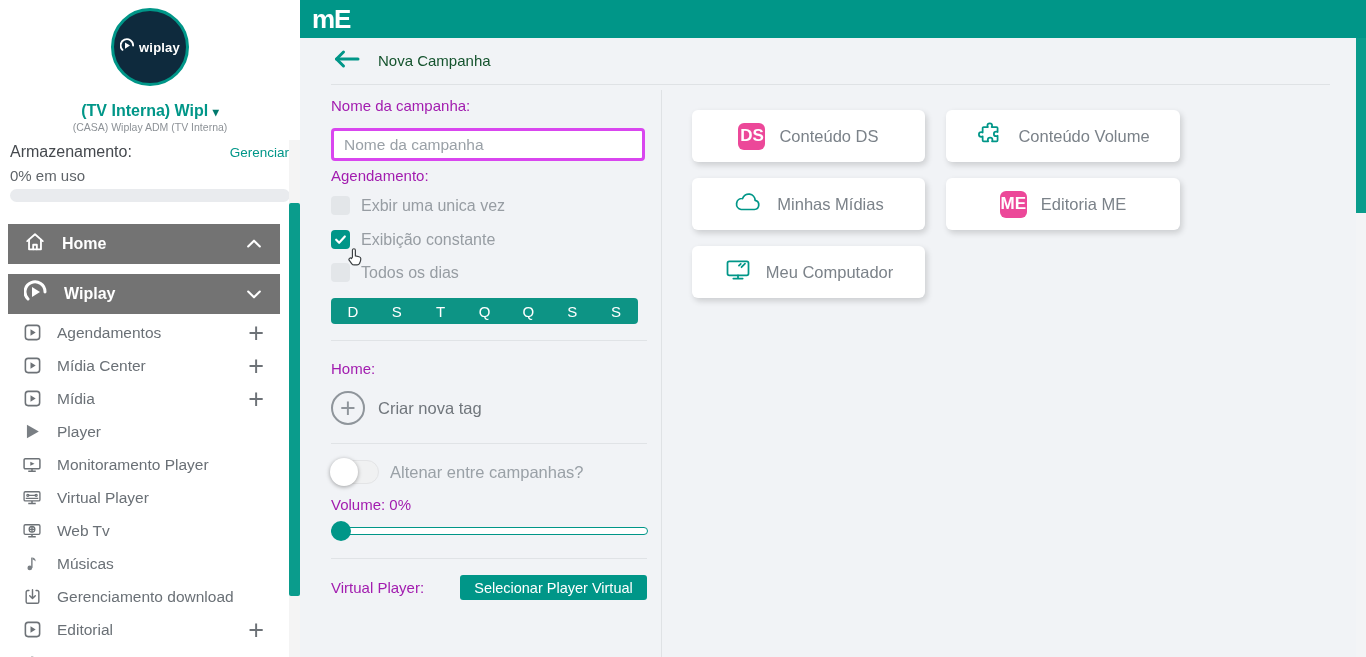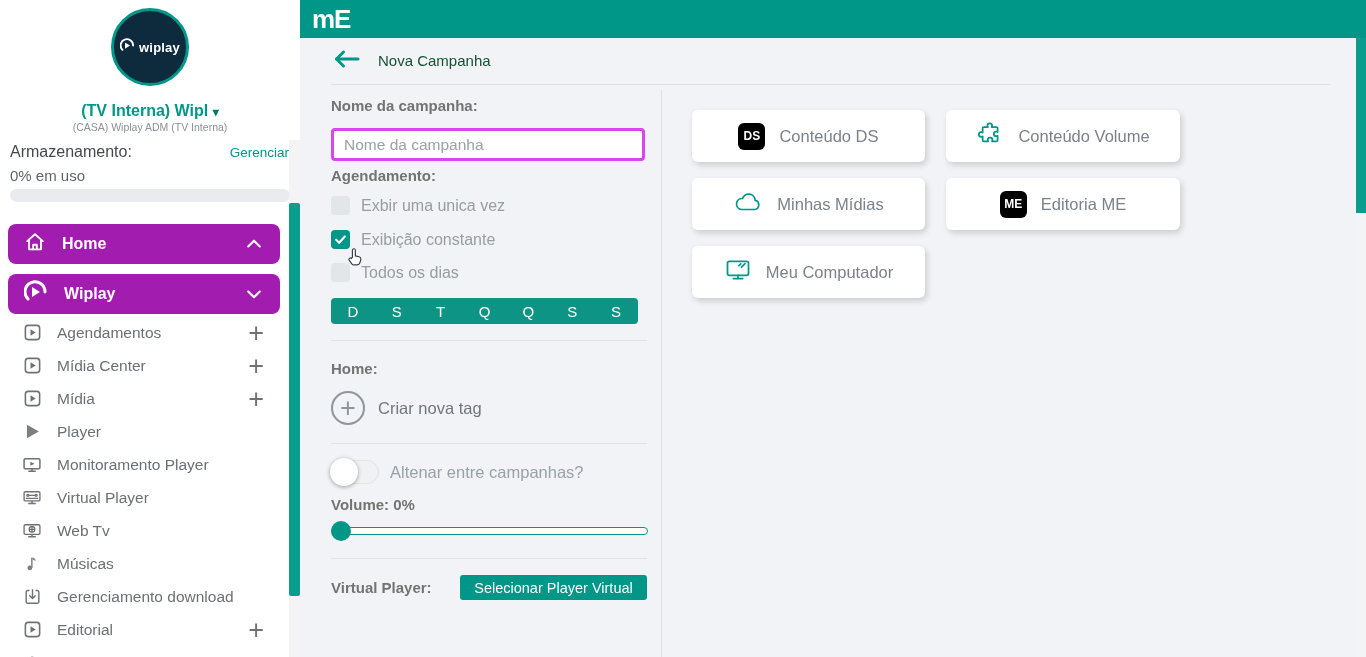--- a/index.html
+++ b/index.html
@@ -14,21 +14,21 @@
   .acct-name { position:absolute; left:0; top:102px; width:300px; text-align:center;
     color:#009688; font-weight:bold; font-size:16px; cursor:pointer; }
   .acct-name .caret { color:#00796d; font-size:12px; }
   .acct-sub { position:absolute; left:0; top:121px; width:300px; text-align:center; color:#8d9297; font-size:10.5px; }
   .storage-label { position:absolute; left:10px; top:143px; color:#45494e; font-size:16px; }
   .storage-manage { position:absolute; right:11px; top:145px; color:#009688; font-size:13.5px; cursor:pointer; }
   .storage-usage { position:absolute; left:10px; top:167px; color:#5f6469; font-size:15px; }
   .storage-bar { position:absolute; left:10px; top:189px; width:280px; height:13px; background:#e9ebee; border-radius:7px; overflow:hidden; }
   .storage-fill { height:100%; background:#009688; width:0%; }
 
-  .side-btn { position:absolute; left:8px; width:272px; height:40px; background:#a21caf; border-radius:8px;
+  .side-btn { position:absolute; left:8px; width:272px; height:40px; background:#737373; border-radius:0;
     display:flex; align-items:center; padding:0 16px; color:#fff; cursor:pointer; }
   .side-btn .lbl { font-size:16px; font-weight:bold; margin-left:16px; }
   .side-btn .chev { margin-left:auto; display:flex; }
   .btn-home { top:224px; } .btn-wiplay { top:274px; }
 
   .menu { position:absolute; left:0; top:316px; width:300px; }
   .menu-item { position:relative; height:33px; display:flex; align-items:center; padding-left:22px; cursor:pointer; }
   .mi-icon { width:20px; height:20px; display:flex; align-items:center; justify-content:center; }
   .mi-label { margin-left:15px; color:#6a7076; font-size:15.5px; }
   .mi-plus { position:absolute; right:36px; font-size:27px; font-weight:200; color:#6d7277; line-height:20px; cursor:pointer; }
@@ -41,21 +41,21 @@
     display:flex; align-items:center; padding-left:12px; }
   .topbar .melogo { color:#fff; font-size:26px; font-weight:bold; letter-spacing:-1px; }
 
   
   .main { position:absolute; left:300px; top:38px; width:1066px; height:619px; background:#f1f3f6; }
   .back-arrow { position:absolute; left:33px; top:11px; cursor:pointer; }
   .page-title { position:absolute; left:78px; top:14px; color:#14532d; font-size:15px; }
   .hdr-divider { position:absolute; left:31px; top:46px; width:999px; height:1px; background:#dfe2e5; }
   .v-divider { position:absolute; left:361px; top:52px; height:567px; width:1px; background:#dfe2e5; }
 
-  .f-label { position:absolute; left:31px; color:#737373; font-size:15px;font-weight:bold; }
+  .f-label { position:absolute; left:31px; color:#a21caf; font-size:15px; }
   .name-input { position:absolute; left:31px; top:90px; width:314px; height:33px; border:3px solid #d946ef;
     border-radius:4px; background:#fff; padding:0 10px; font-size:15.5px; color:#444;
     font-family:"Liberation Sans", sans-serif; }
   .name-input::placeholder { color:#9aa1a7; }
 
   .cb-row { position:absolute; left:31px; display:flex; align-items:center; cursor:pointer; }
   .cb { width:19px; height:19px; border-radius:4px; background:#e3e6e9; flex:0 0 auto;
     display:flex; align-items:center; justify-content:center; }
   .cb.checked { background:#009688; }
   .cb-label { margin-left:11px; color:#979da3; font-size:16px; }
@@ -84,22 +84,22 @@
 
   .vp-btn { position:absolute; left:160px; top:537px; width:187px; height:25px; background:#009688; color:#fff;
     border:none; border-radius:3px; font-size:14.5px; font-family:"Liberation Sans", sans-serif;
     display:flex; align-items:center; justify-content:center; cursor:pointer; }
 
   .cards { position:absolute; left:392px; top:72px; display:grid;
     grid-template-columns:233px 234px; grid-auto-rows:52px; column-gap:21px; row-gap:16px; }
   .card { background:#fff; border-radius:6px; box-shadow:2px 3px 6px rgba(0,0,0,.16);
     display:flex; align-items:center; justify-content:center; gap:14px; cursor:pointer; }
   .card .c-label { color:#7b8289; font-size:16.5px; }
-  .badge { width:27px; height:27px; background:#000000; border-radius:6px; color:#fff;
-    display:flex; align-items:center; justify-content:center; font-size:12px; font-weight:bold; }
+  .badge { width:27px; height:27px; background:#ec4899; border-radius:6px; color:#fff;
+    display:flex; align-items:center; justify-content:center; font-size:17px; font-weight:bold; }
 
   .main-scroll-track { position:absolute; left:1056px; top:0; width:10px; height:619px; background:#f3f4f6; }
   .main-scroll-thumb { position:absolute; left:1056px; top:0; width:10px; height:175px; background:#0a9c8c; }
 
   .cursor-hand { position:absolute; left:344px; top:246px; z-index:50; pointer-events:none; }
 </style>
 </head>
 <body>
 
 <div class="sidebar">

